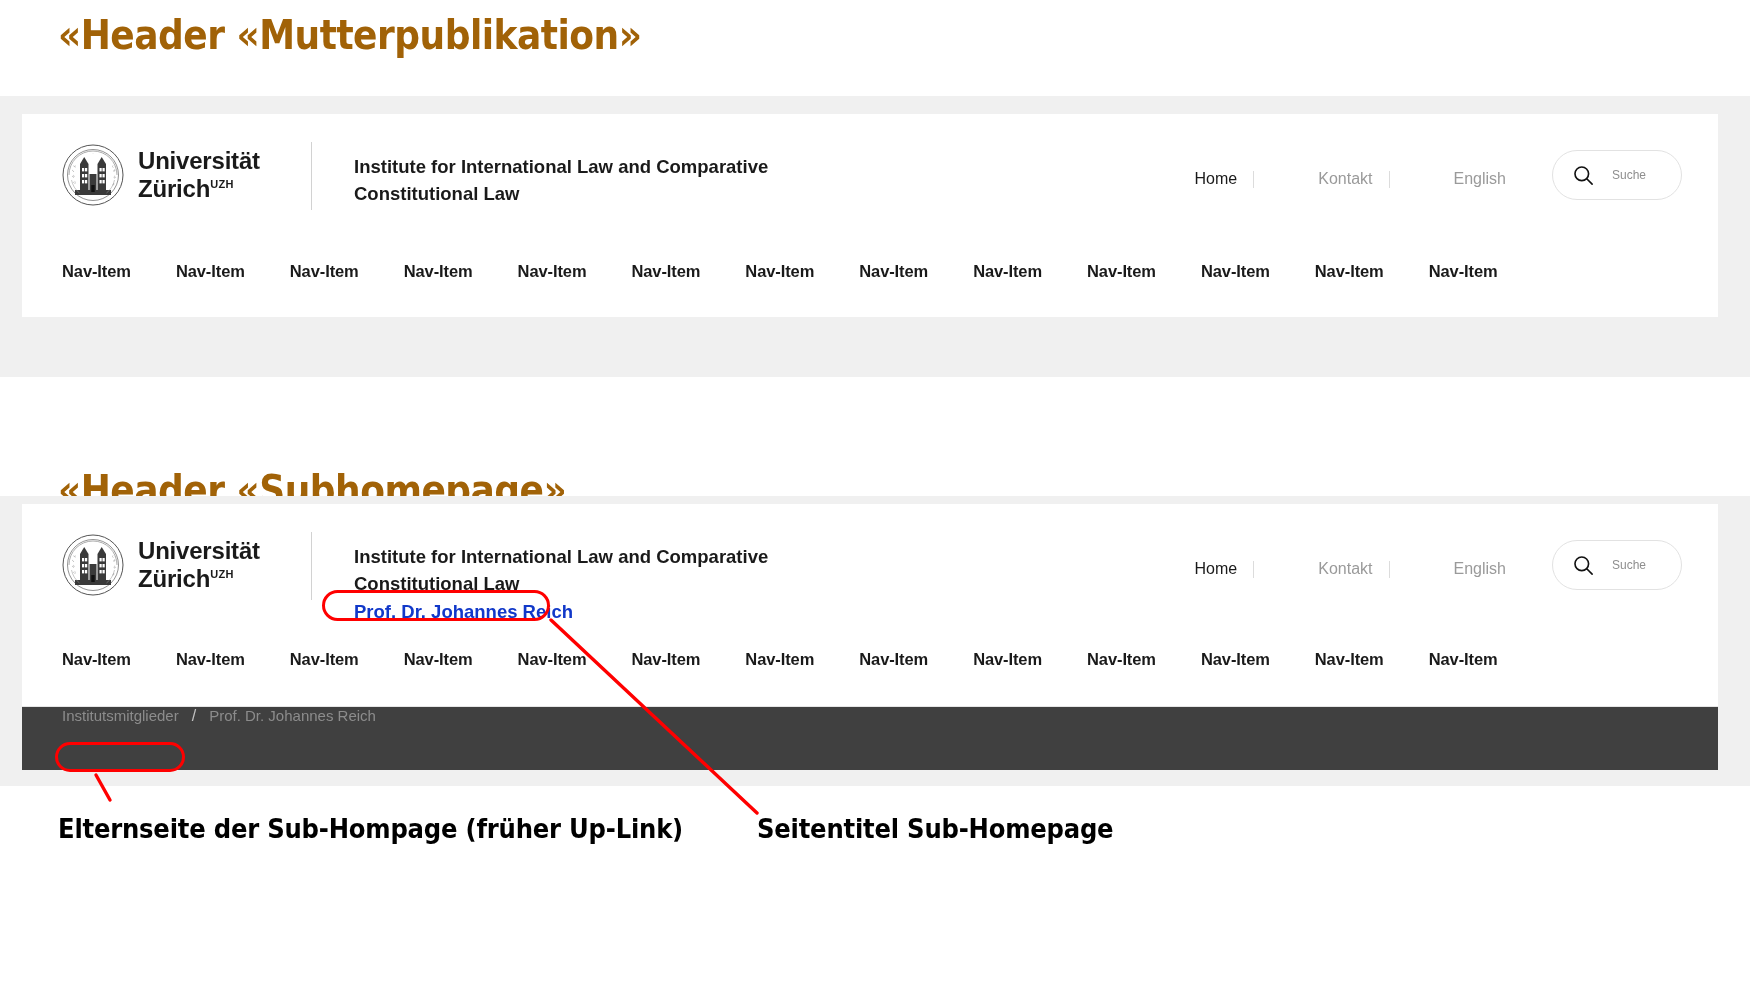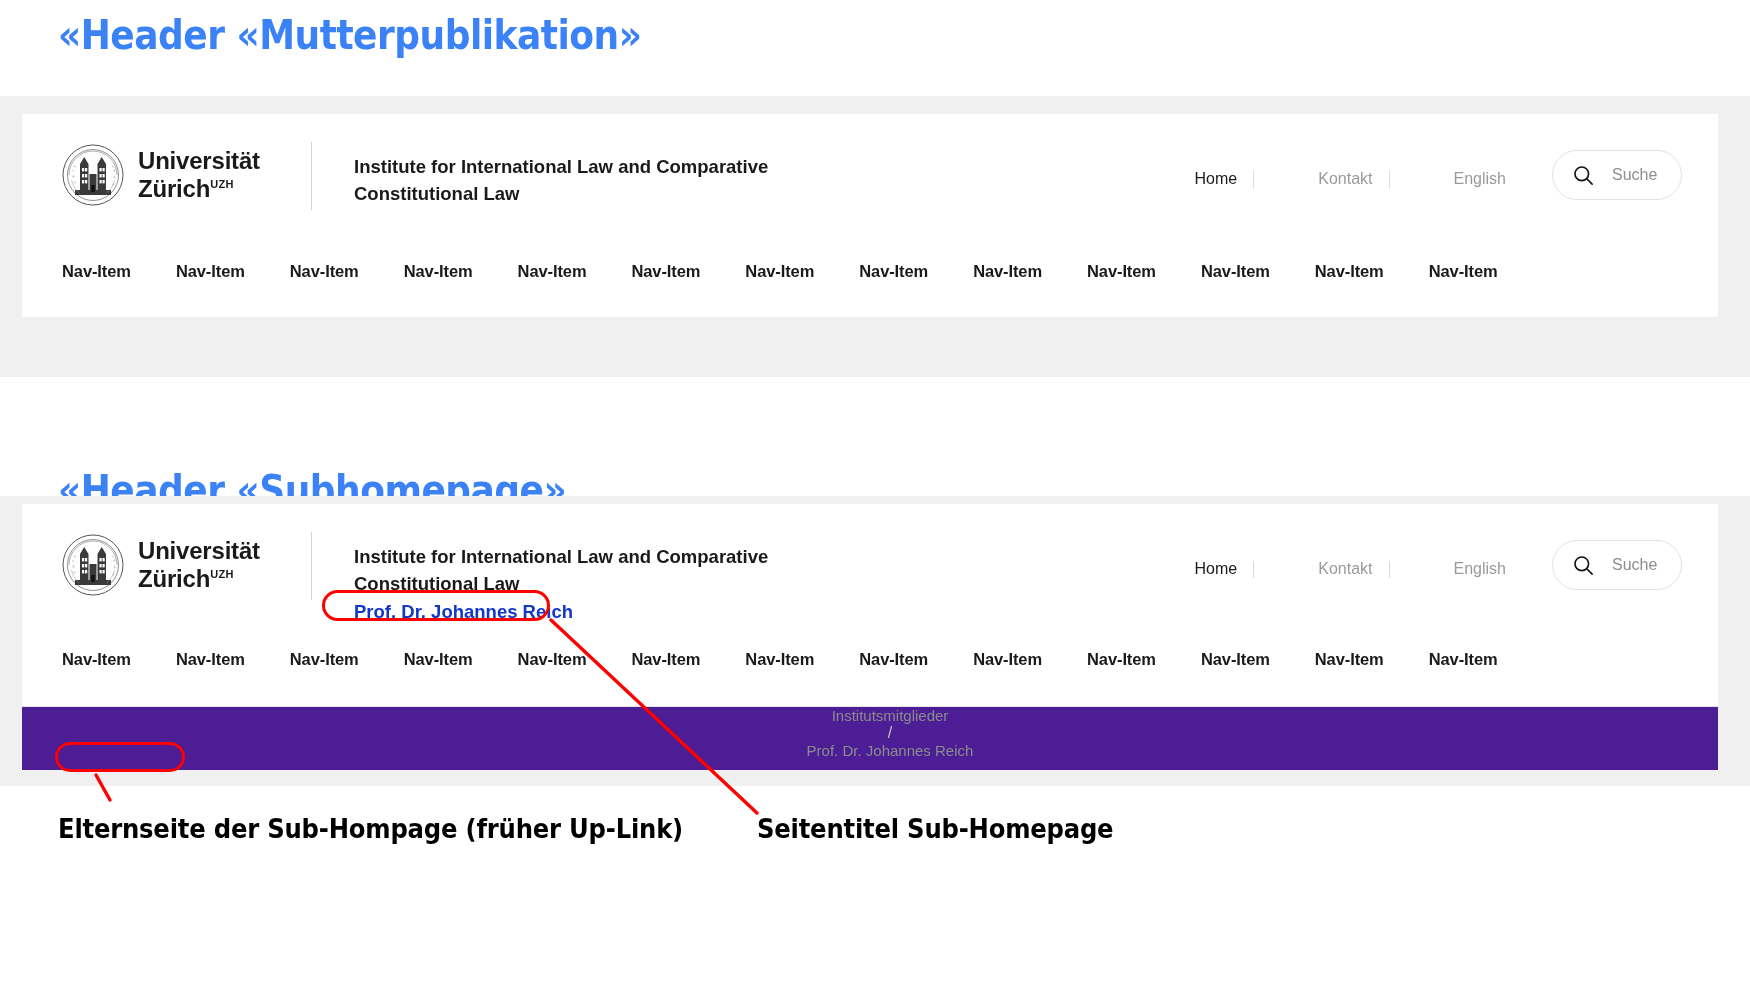--- a/index.html
+++ b/index.html
@@ -13,21 +13,21 @@
     overflow: hidden;
   }
 
   .stage { position: relative; width: 1750px; height: 1000px; }
 
   
   .anno-title {
     position: absolute;
     font-family: "DejaVu Sans Condensed", "Liberation Sans Narrow", "Liberation Sans", sans-serif;
     font-weight: bold;
-    color: #3b82f6;
+    color: #a16207;
     letter-spacing: -0.5px;
     white-space: nowrap;
   }
   #anno-title-1 { left: 58px; top: 12px; font-size: 40px; }
   #anno-title-2 { left: 58px; top: 422px; font-size: 40px; margin-top: 45px; }
 
   .anno-caption {
     position: absolute;
     font-family: "DejaVu Sans Condensed", "Liberation Sans Narrow", "Liberation Sans", sans-serif;
     font-weight: bold;
@@ -142,21 +142,21 @@
     height: 50px;
     border: 1px solid #e2e2e2;
     border-radius: 25px;
     background: #ffffff;
     display: flex;
     align-items: center;
     padding-left: 19px;
     gap: 17px;
   }
   .search-pill .mag { width: 23px; height: 23px; flex: none; display: block; }
-  .search-pill .lbl { font-size: 16px; color: #8e8e8e; }
+  .search-pill .lbl { font-size: 12px; color: #8e8e8e; }
 
   
   .nav-strip {
     position: absolute;
     left: 0;
     width: 100%;
     display: flex;
     padding-left: 40px;
     gap: 12px;
   }
@@ -182,26 +182,25 @@
     background: #e6e6e6;
   }
 
   
   .crumb-strip {
     position: absolute;
     left: 0;
     top: 203px;
     width: 100%;
     height: 63px;
-    background: #4c1d95;
+    background: #404040;
     display: flex;
-    align-items: center;
+    align-items: flex-start;
     padding-left: 40px;
     gap: 0;
-    flex-direction: column;
   }
   .crumb {
     font-size: 15px;
     color: #8c8c8c;
     white-space: nowrap;
   }
   .crumb-sep {
     color: #c2c2c2;
     font-size: 16px;
     padding: 0 13px;

